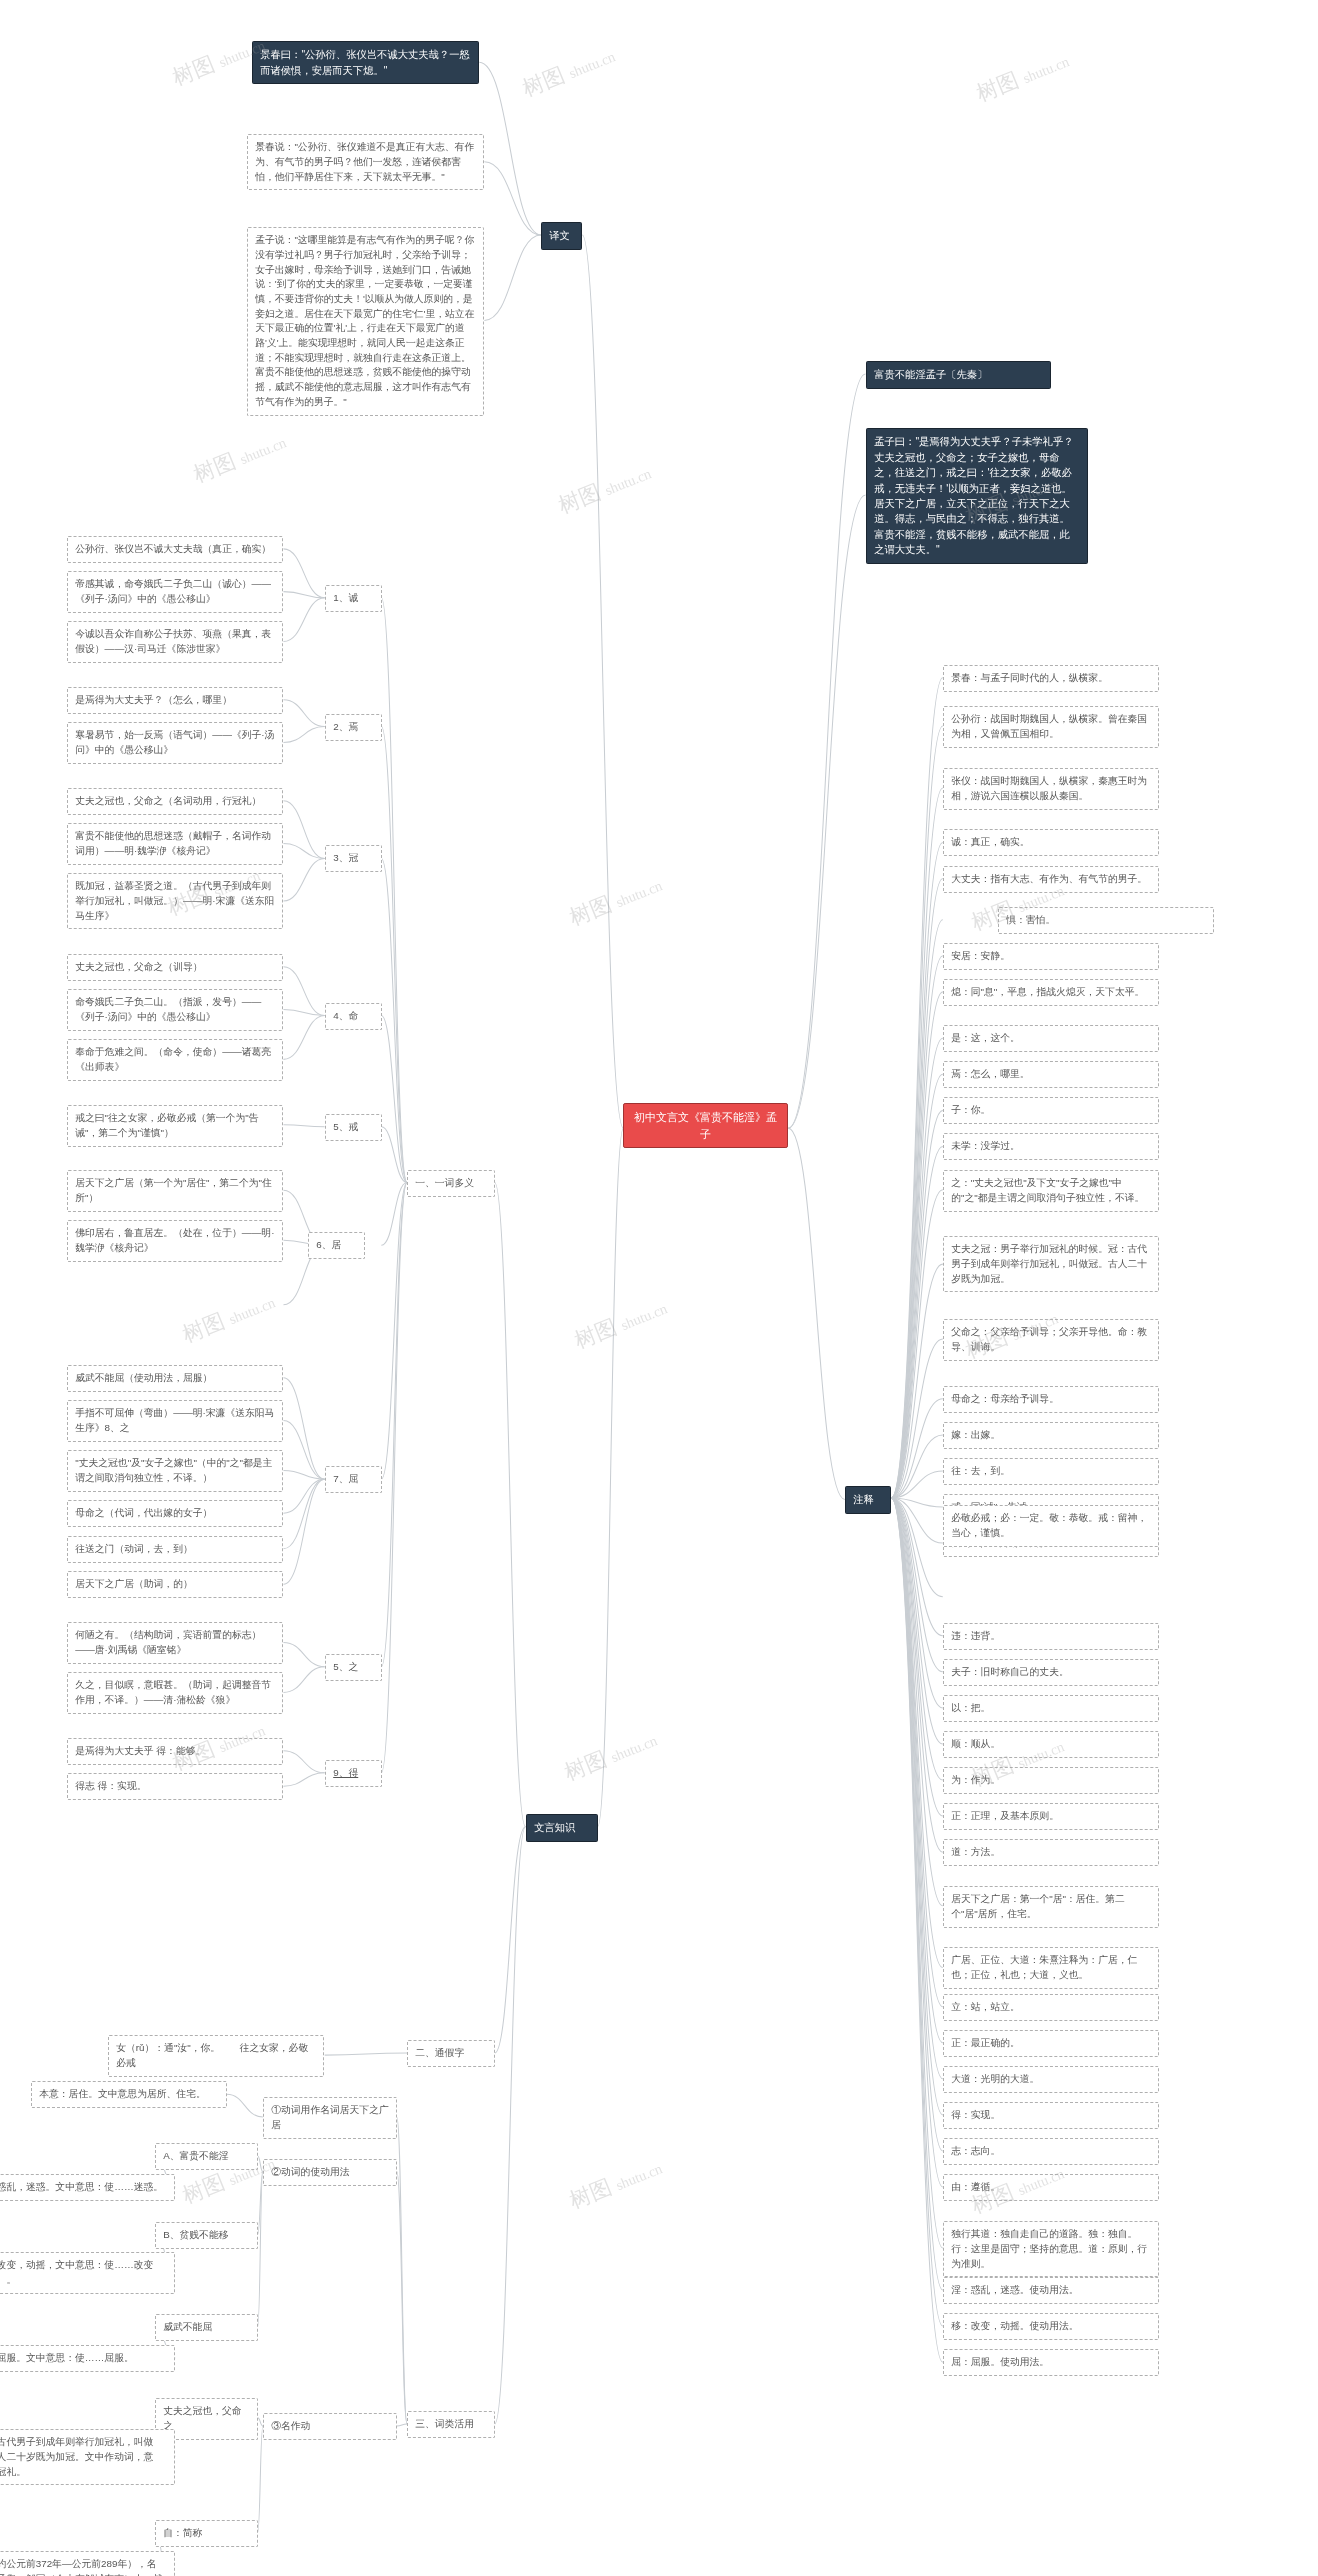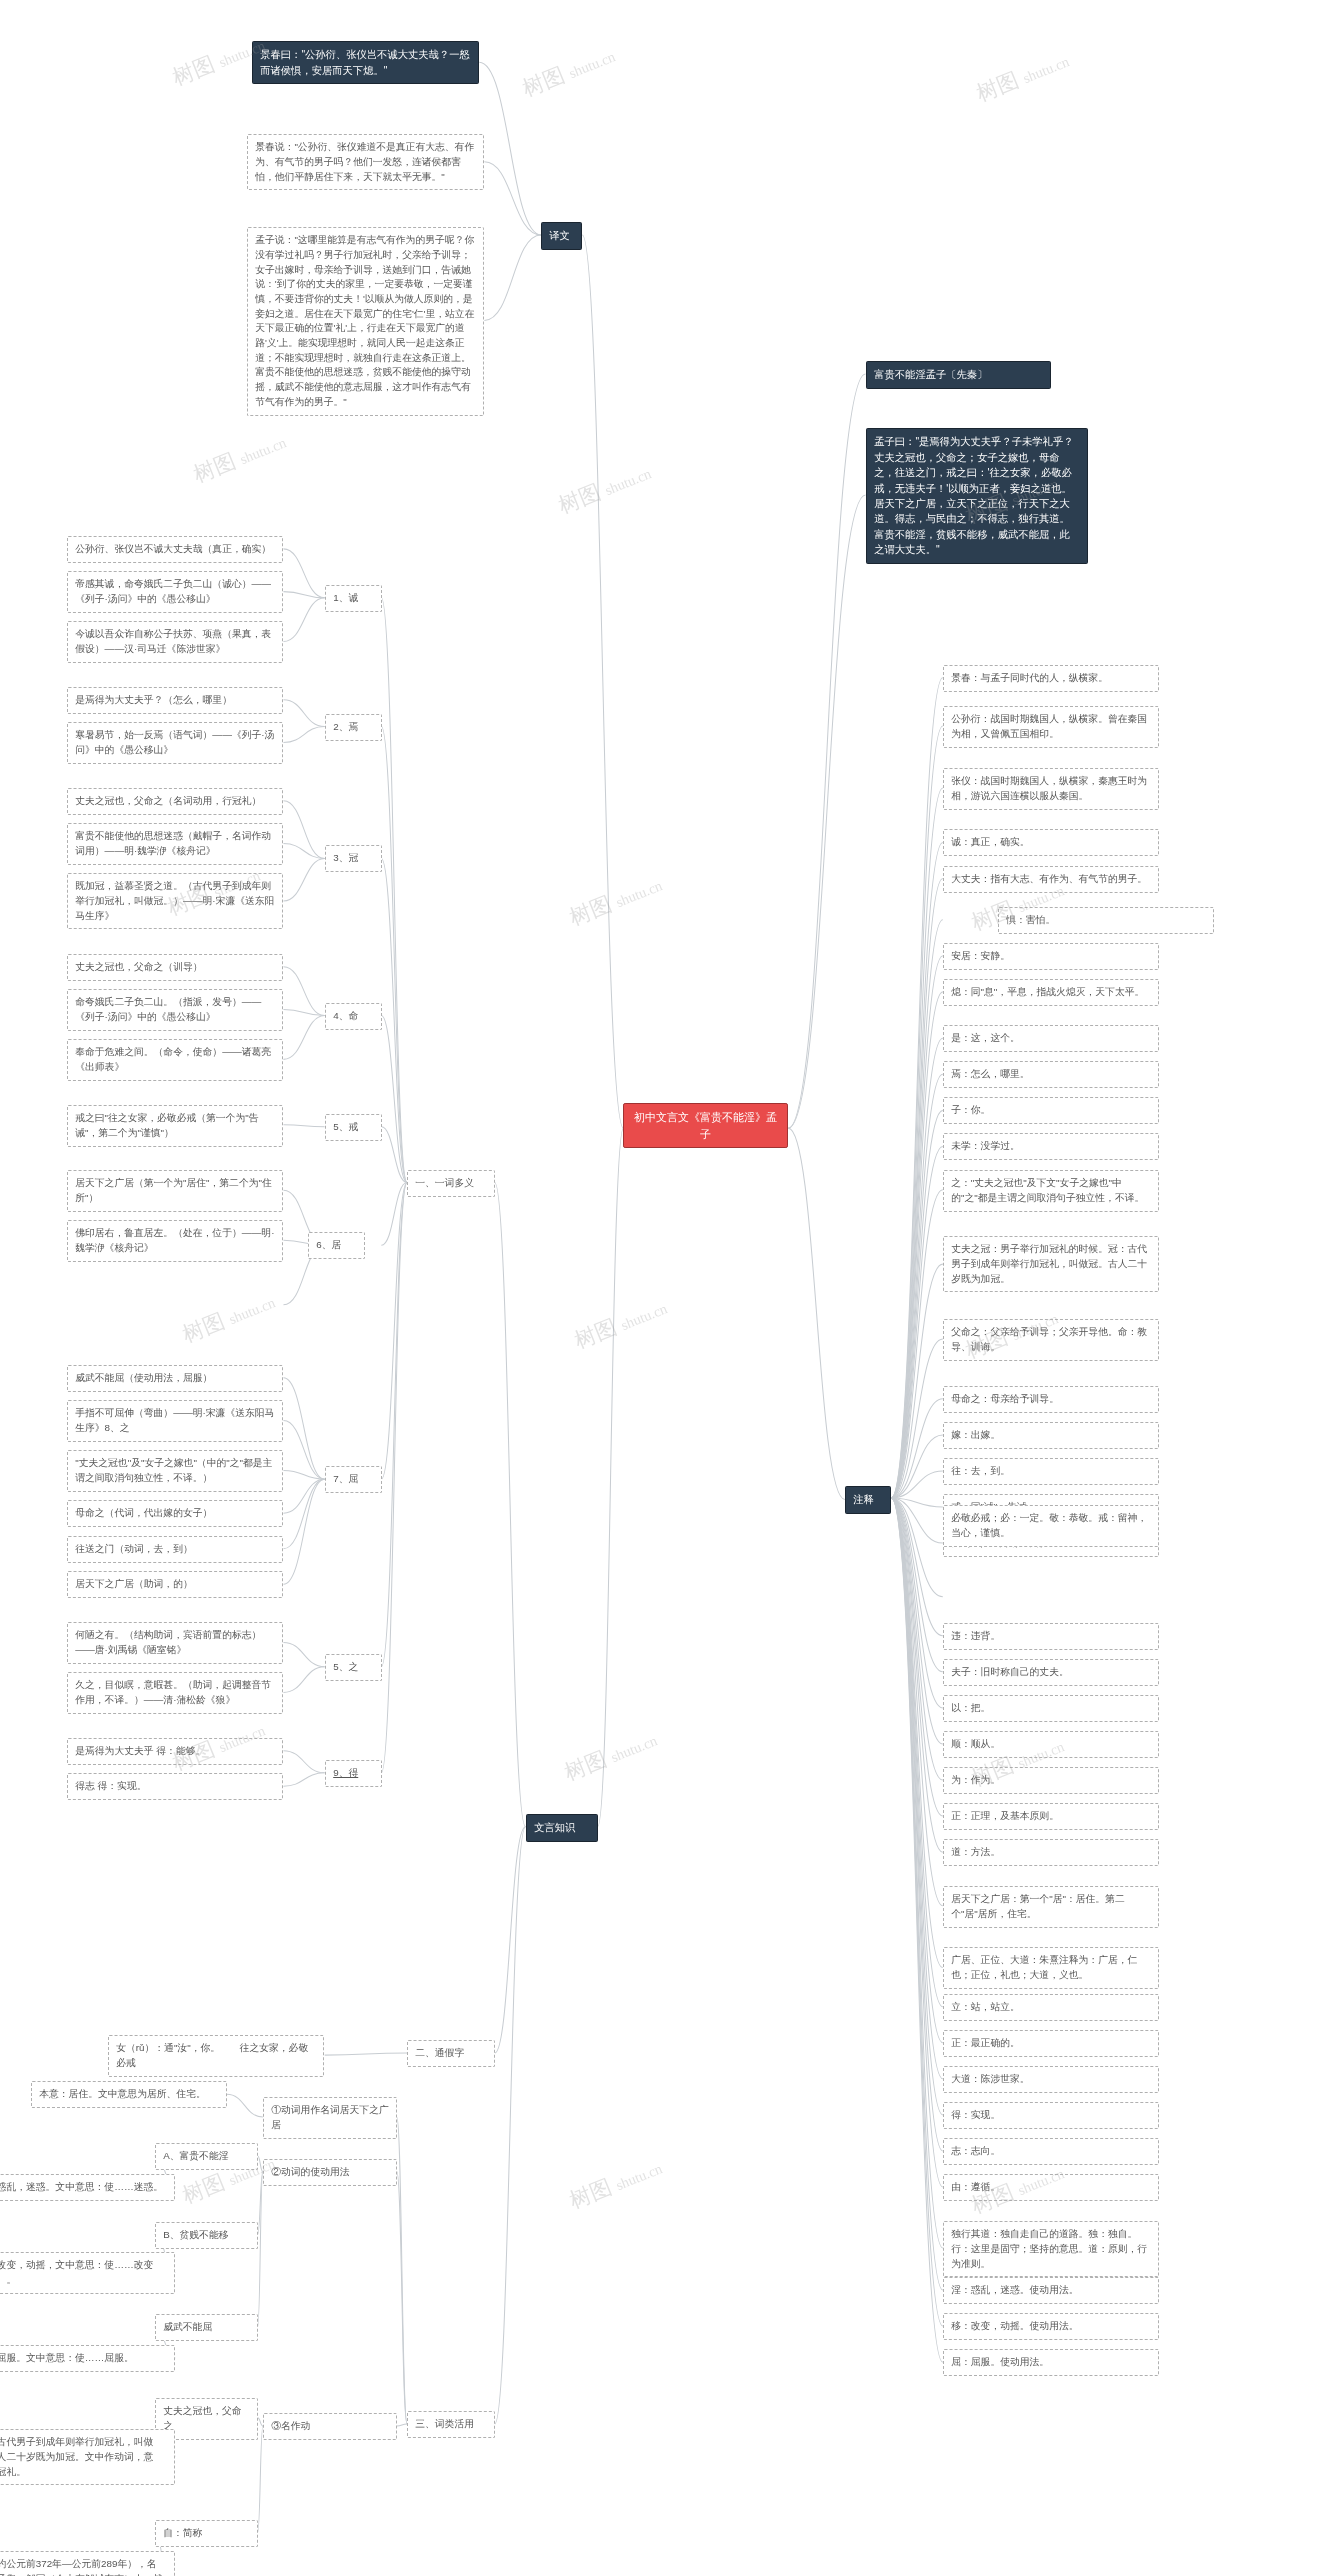--- a/index.html
+++ b/index.html
@@ -151,21 +151,21 @@
     <div class="node dashed" style="left: 943px; top: 1659px; width: 222px;">夫子：旧时称自己的丈夫。</div>
     <div class="node dashed" style="left: 943px; top: 1695px; width: 222px;">以：把。</div>
     <div class="node dashed" style="left: 943px; top: 1731px; width: 222px;">顺：顺从。</div>
     <div class="node dashed" style="left: 943px; top: 1767px; width: 222px;">为：作为。</div>
     <div class="node dashed" style="left: 943px; top: 1803px; width: 222px;">正：正理，及基本原则。</div>
     <div class="node dashed" style="left: 943px; top: 1839px; width: 222px;">道：方法。</div>
     <div class="node dashed" style="left: 943px; top: 1886px; width: 222px;">居天下之广居：第一个"居"：居住。第二个"居"居所，住宅。</div>
     <div class="node dashed" style="left: 943px; top: 1947px; width: 222px;">广居、正位、大道：朱熹注释为：广居，仁也；正位，礼也；大道，义也。</div>
     <div class="node dashed" style="left: 943px; top: 1994px; width: 222px;">立：站，站立。</div>
     <div class="node dashed" style="left: 943px; top: 2030px; width: 222px;">正：最正确的。</div>
-    <div class="node dashed" style="left: 943px; top: 2066px; width: 222px;">大道：陈涉世家。</div>
+    <div class="node dashed" style="left: 943px; top: 2066px; width: 222px;">大道：光明的大道。</div>
     <div class="node dashed" style="left: 943px; top: 2102px; width: 222px;">得：实现。</div>
     <div class="node dashed" style="left: 943px; top: 2138px; width: 222px;">志：志向。</div>
     <div class="node dashed" style="left: 943px; top: 2174px; width: 222px;">由：遵循。</div>
     <div class="node dashed" style="left: 943px; top: 2221px; width: 222px;">独行其道：独自走自己的道路。独：独自。行：这里是固守；坚持的意思。道：原则，行为准则。</div>
     <div class="node dashed" style="left: 943px; top: 2277px; width: 222px;">淫：惑乱，迷惑。使动用法。</div>
     <div class="node dashed" style="left: 943px; top: 2313px; width: 222px;">移：改变，动摇。使动用法。</div>
     <div class="node dashed" style="left: 943px; top: 2349px; width: 222px;">屈：屈服。使动用法。</div>
     <div class="node solid" style="left: 541px; top: 222px; width: 41px;">译文</div>
     <div class="node solid" style="left: 252px; top: 41px; width: 227px;">景春曰："公孙衍、张仪岂不诚大丈夫哉？一怒而诸侯惧，安居而天下熄。"</div>
     <div class="node dashed wide" style="left: 247px; top: 134px; width: 237px;">景春说："公孙衍、张仪难道不是真正有大志、有作为、有气节的男子吗？他们一发怒，连诸侯都害怕，他们平静居住下来，天下就太平无事。"</div>

